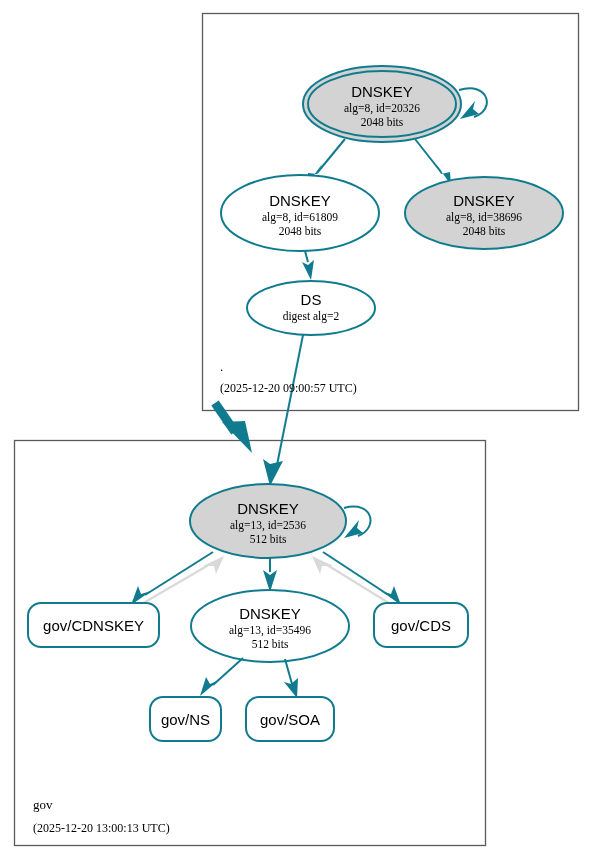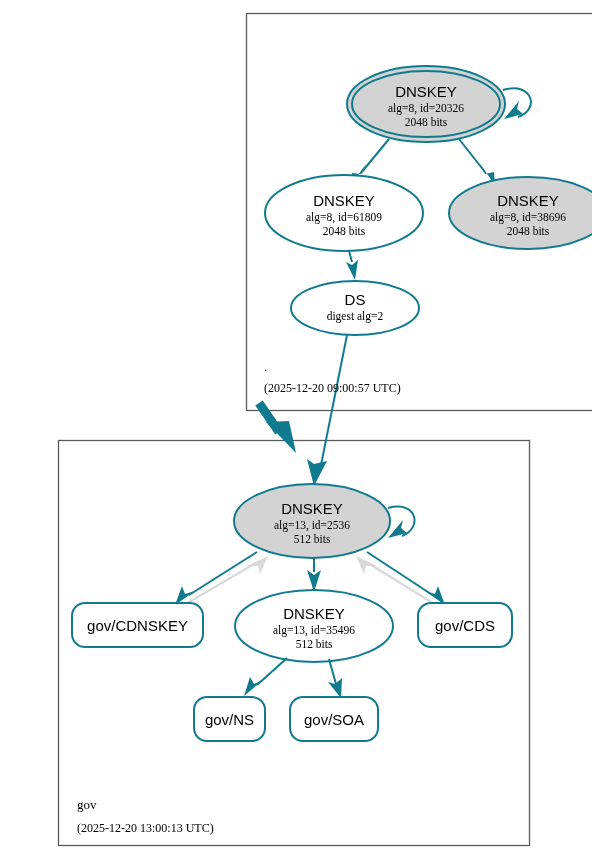--- a/index.html
+++ b/index.html
@@ -10,21 +10,20 @@
   body {
     width: 592px;
     height: 865px;
     font-family: "Liberation Sans", sans-serif;
     overflow: hidden;
   }
   #diagram-root {
     position: relative;
     width: 516px;
     height: 865px;
-    margin-left: 44px;
   }
   svg#dnssec-graph {
     display: block;
     width: 592px;
     height: 865px;
   }
   .zone-box {
     fill: #ffffff;
     stroke: #5a5a5a;
     stroke-width: 1.3;

